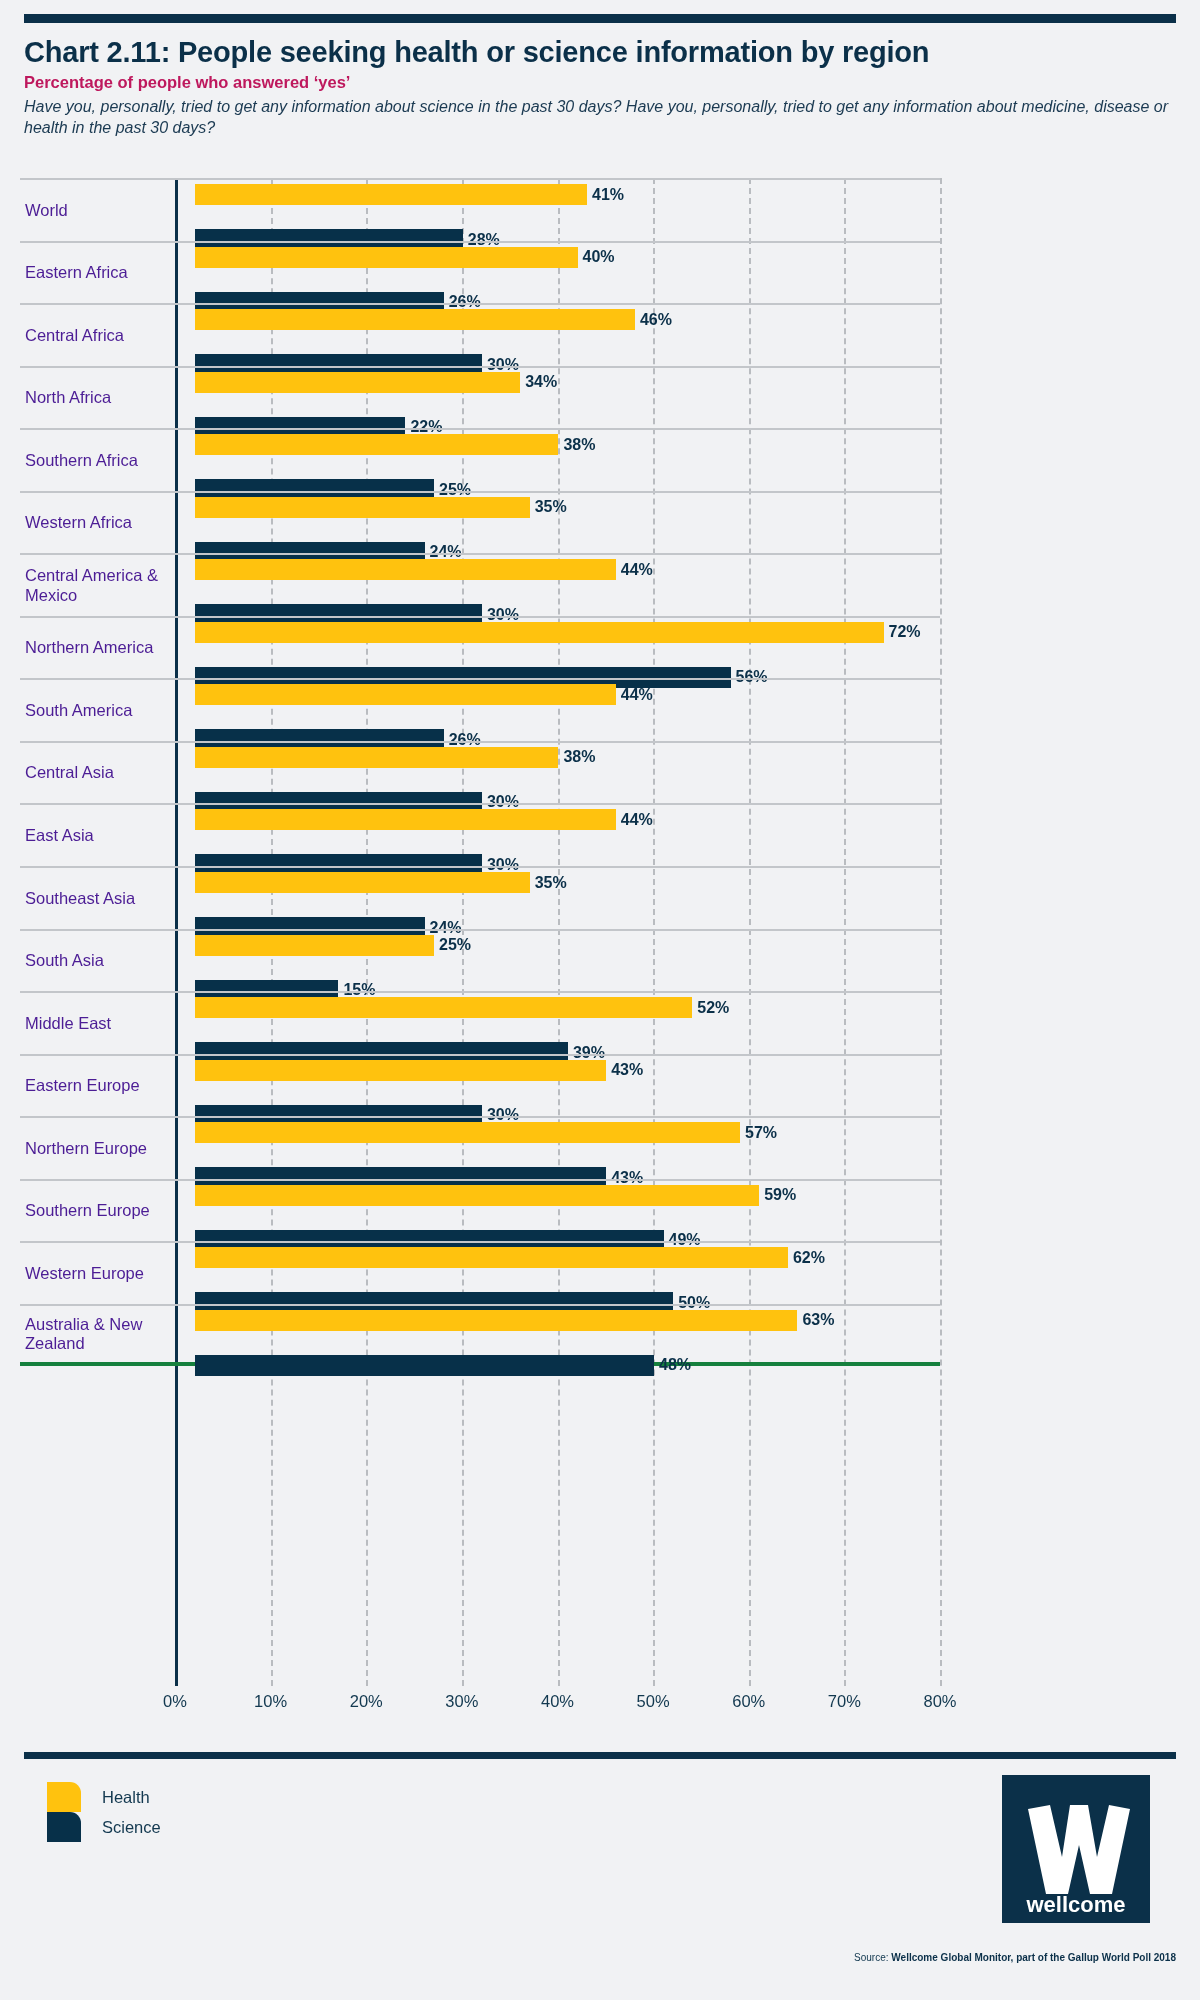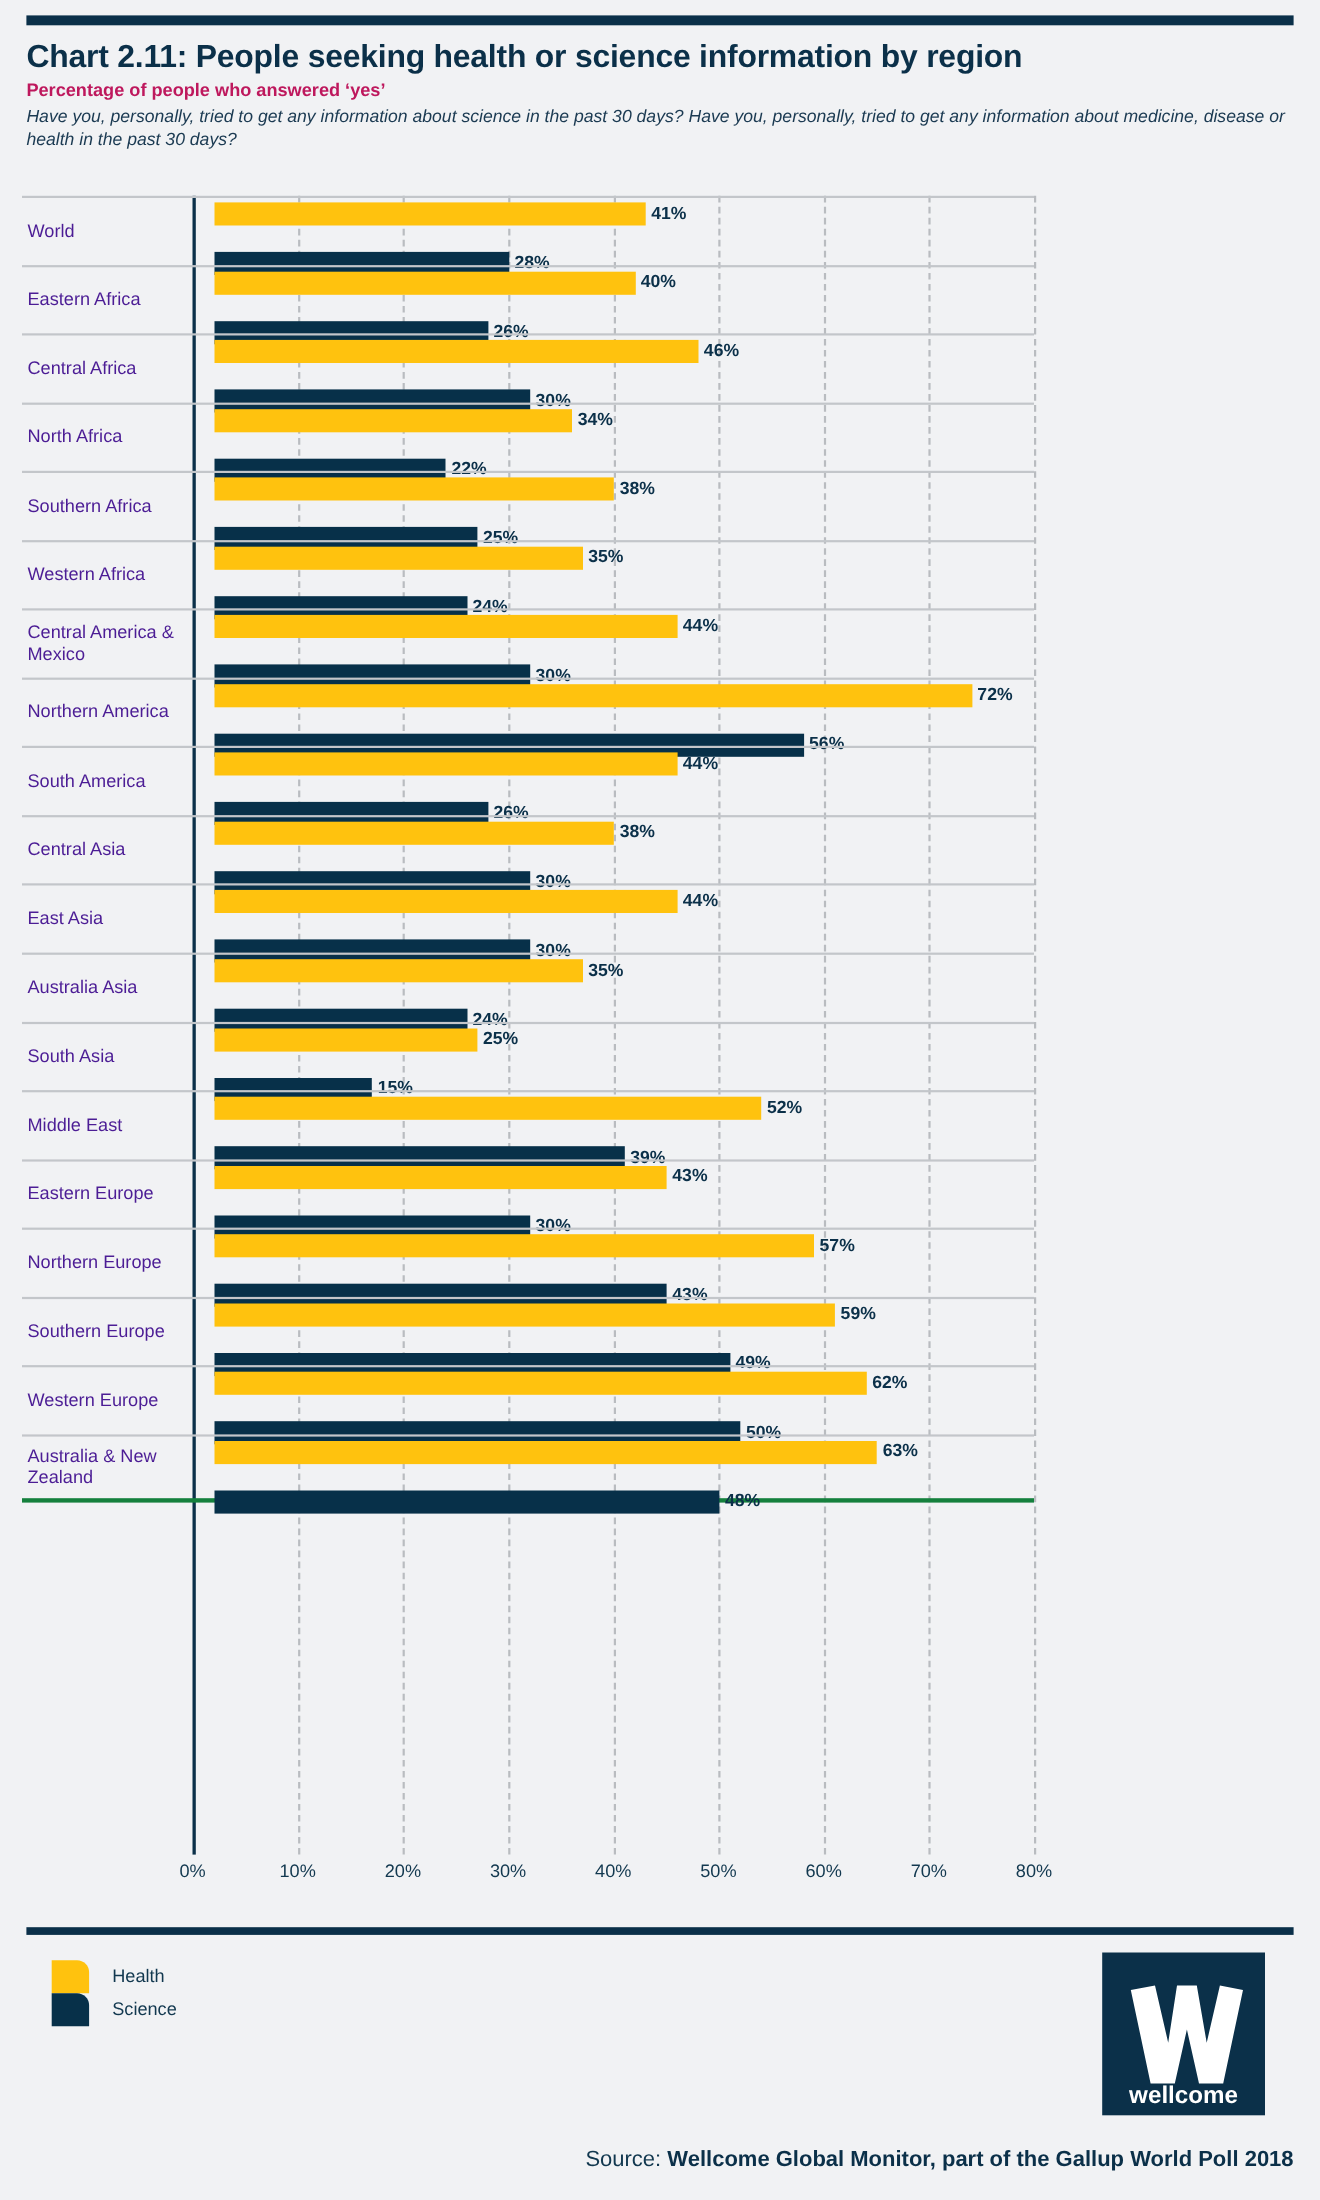--- a/index.html
+++ b/index.html
@@ -108,21 +108,21 @@
   
   .logo{
     position:absolute;left:1002px;top:1775px;width:148px;height:148px;
     background:#0b3049;
   }
   .logo svg{display:block;}
 
   
   .source{
     position:absolute;left:0;top:1952px;width:1176px;text-align:right;
-    font-size:20px;color:#12384f;
+    font-size:10px;color:#12384f;
   }
   .source b{font-weight:bold;color:#0b3049;}
 </style>
 </head>
 <body>
 
 <div class="page">
 
   <div class="rule-top"></div>
 
@@ -284,21 +284,21 @@
               <div class="bar health" style="width: 420.75px; background: rgb(255, 194, 14);"></div>
               <span class="bar-val">44%</span>
             </div>
             <div class="bar-wrap science">
               <div class="bar science" style="width: 286.875px; background: rgb(7, 48, 73);"></div>
               <span class="bar-val">30%</span>
             </div>
           </div>
         </div>
         <div class="row">
-          <div class="row-label">Australia Asia</div>
+          <div class="row-label">Southeast Asia</div>
           <div class="bars">
             <div class="bar-wrap health">
               <div class="bar health" style="width: 334.688px; background: rgb(255, 194, 14);"></div>
               <span class="bar-val">35%</span>
             </div>
             <div class="bar-wrap science">
               <div class="bar science" style="width: 229.5px; background: rgb(7, 48, 73);"></div>
               <span class="bar-val">24%</span>
             </div>
           </div>

